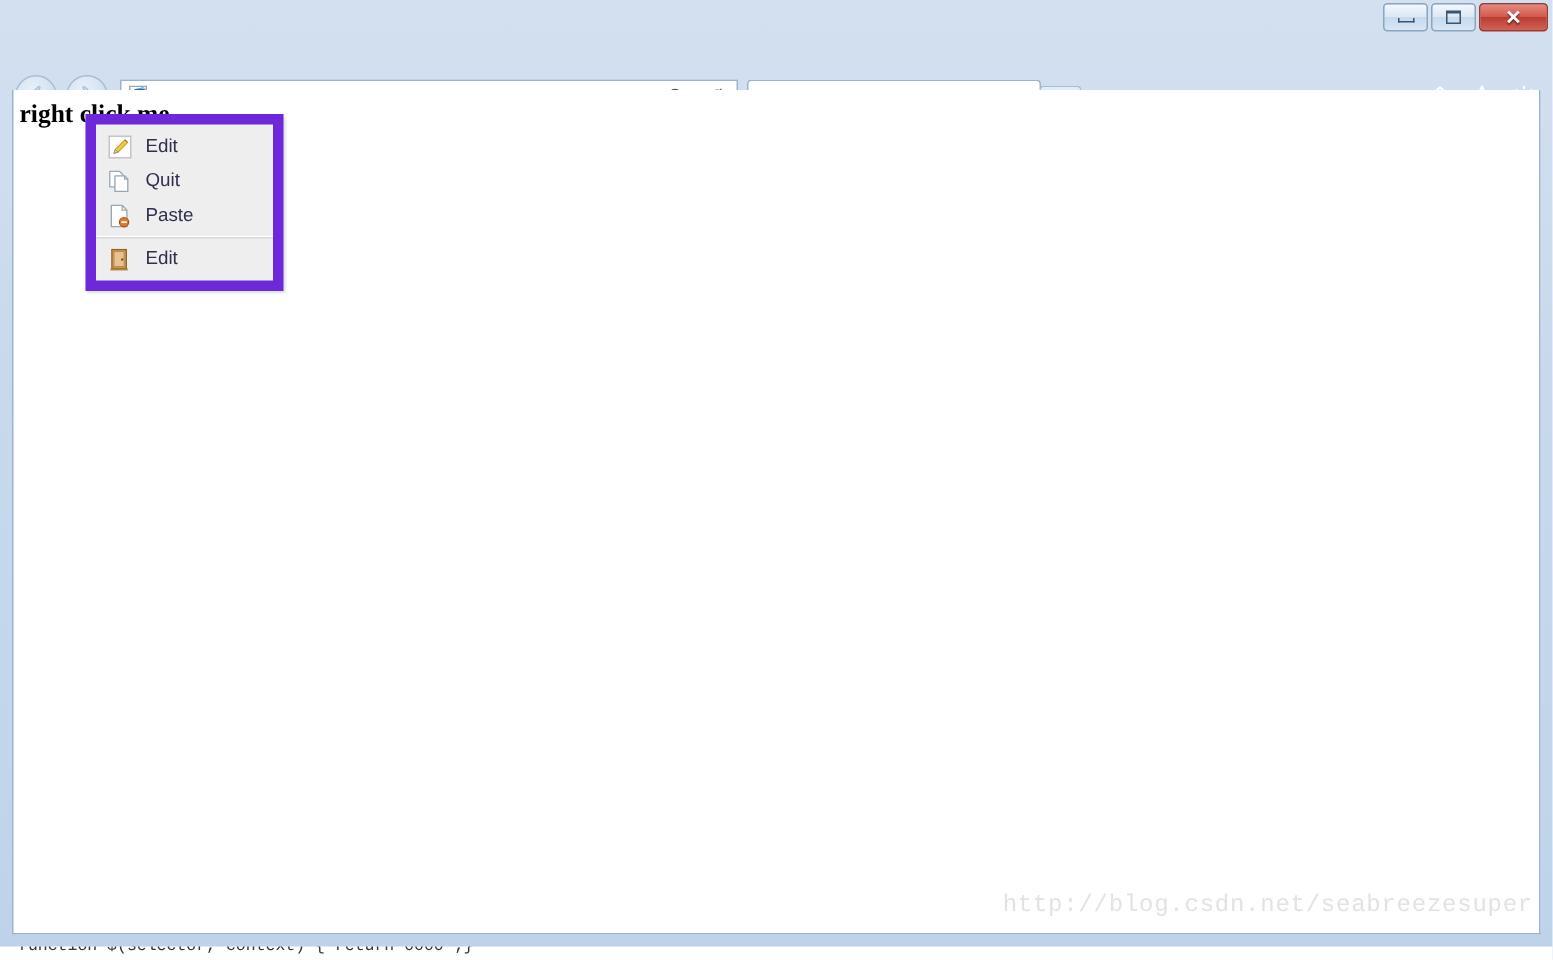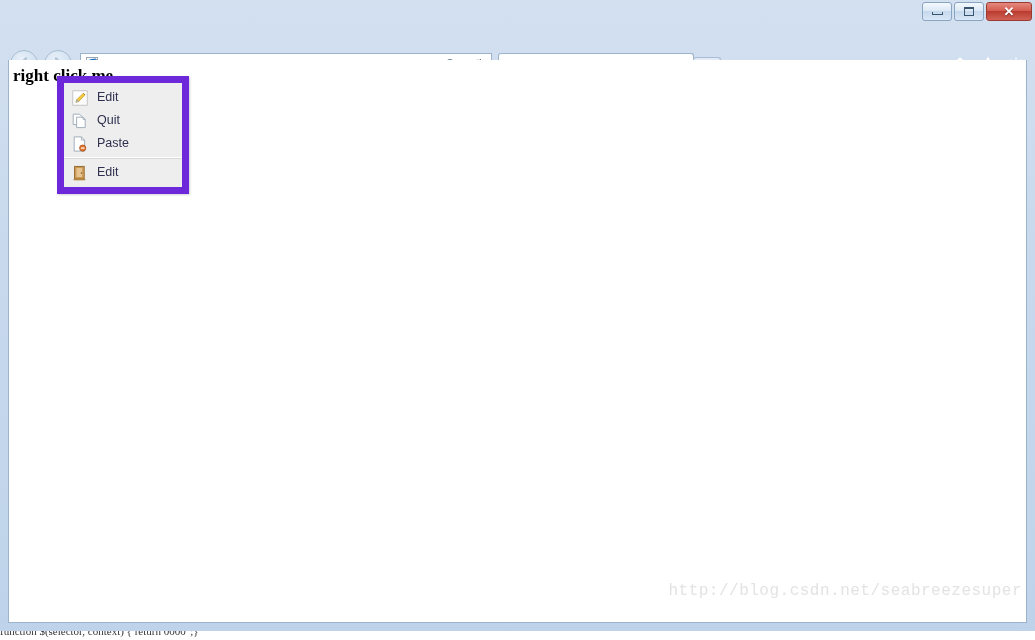--- a/index.html
+++ b/index.html
@@ -214,21 +214,21 @@
     top: 6px;
     margin: 0;
     font-family: "Liberation Serif", serif;
     font-weight: bold;
     font-size: 17px;
     color: #000000;
   }
   #watermark {
     position: absolute;
     right: 4px;
-    bottom: 22px;
+    bottom: 10px;
     font-family: "Liberation Mono", monospace;
     font-size: 16px;
     color: #e3e3e3;
     letter-spacing: 0.5px;
     white-space: nowrap;
   }
 
   
   #context-menu {
     position: absolute;
@@ -275,23 +275,23 @@
   #bottom-sliver {
     position: absolute;
     left: 0; bottom: 0;
     width: 1035px;
     height: 9px;
     background: #ffffff;
     overflow: hidden;
   }
   #sliver-code {
     position: absolute;
-    left: 0;
+    left: 12px;
     top: -6px;
-    font-family: Liberation Serif, serif;
+    font-family: Liberation Mono, monospace;
     font-size: 11px;
     color: #333333;
     white-space: nowrap;
   }
 </style>
 </head>
 <body>
 
 <div id="window-frame">
 

